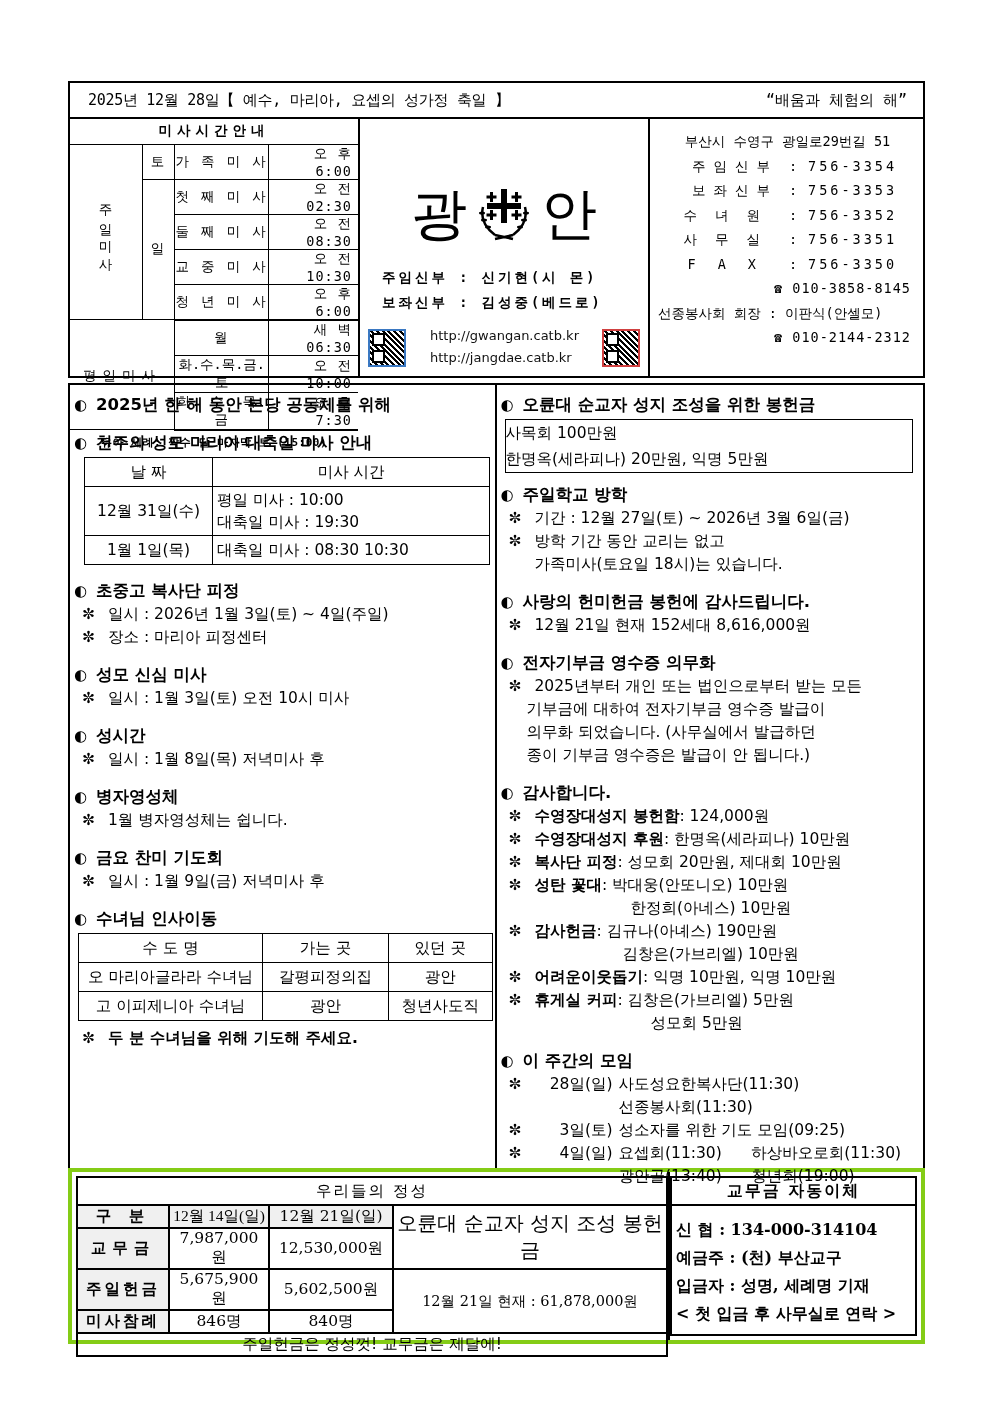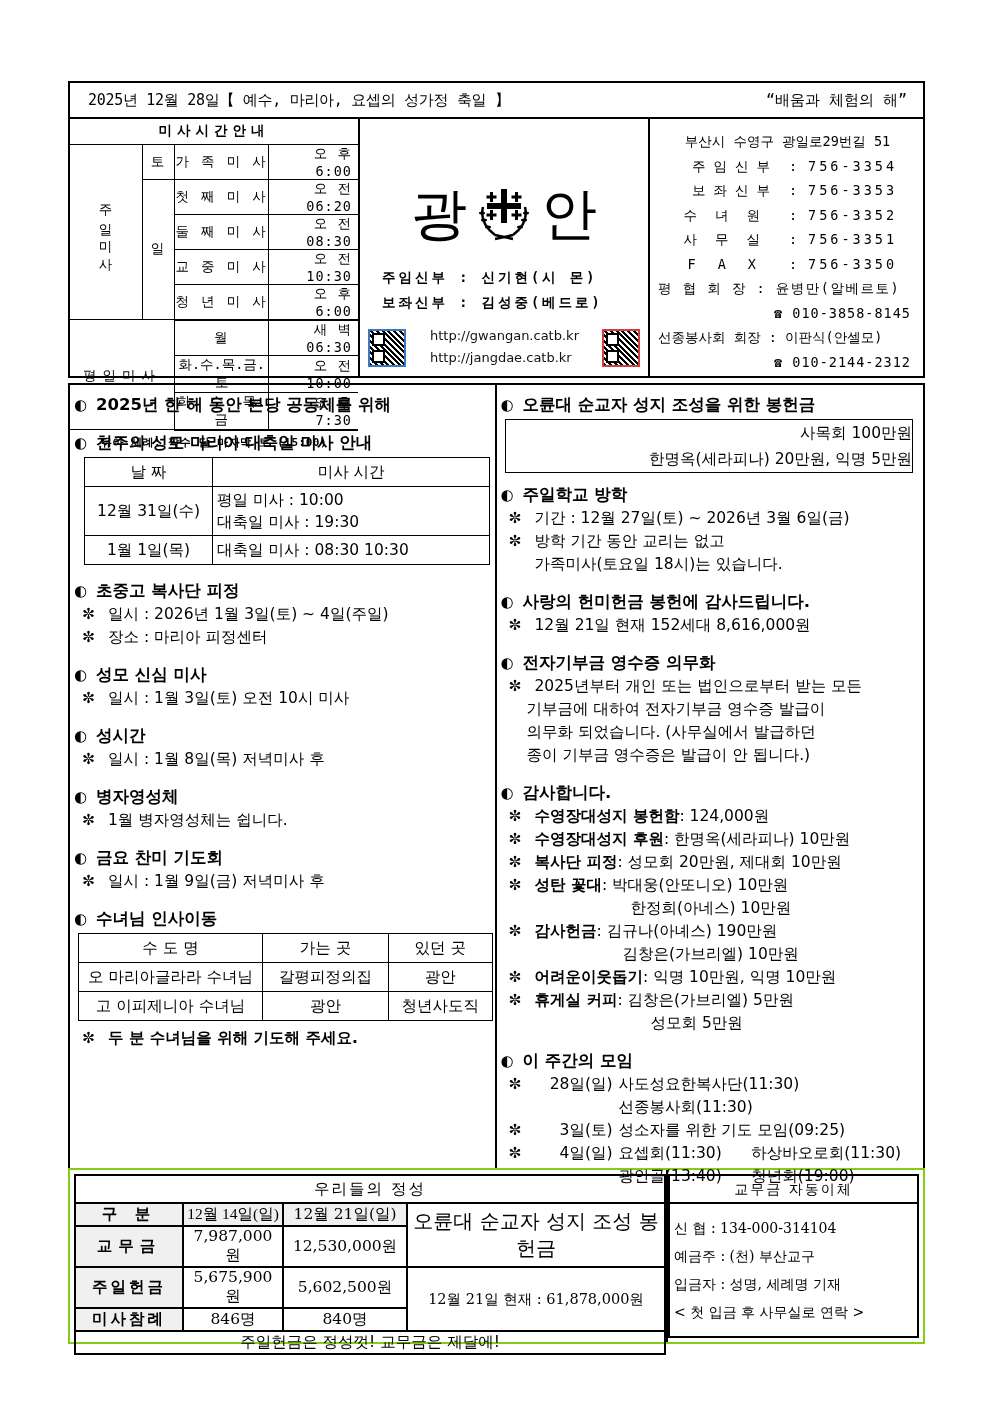--- a/index.html
+++ b/index.html
@@ -59,32 +59,32 @@
   .item { line-height: 23px; padding-left: 8px; display: flex; }
   .item .star { width: 26px; flex: none; }
   .cont { padding-left: 34px; line-height: 23px; }
   .bold { font-weight: bold; }
 
   table.grid { border-collapse: collapse; width: 98%; margin: 2px 0 0 10px; font-size: 15.5px; }
   table.grid td { border: 1px solid #000; text-align: center; height: 29px; padding: 2px 4px; }
   table.grid td.tleft { text-align: left; line-height: 22px; }
   table.grid.nuns { margin-left: 4px; width: 100%; }
 
-  .box { border: 1px solid #000; margin: 2px 4px 10px 4px; text-align: right; line-height: 26px; padding: 0; font-size: 15.5px; }
+  .box { border: 1px solid #000; margin: 2px 4px 10px 4px; text-align: left; line-height: 26px; padding: 0; font-size: 15.5px; }
 
   
-  .bottom { display: flex; border: 2px solid #84cc16; height: 176px; }
+  .bottom { display: flex; border: 4px solid #84cc16; height: 176px; }
   .offer { width: 598px; border-right: 2px solid #000; padding: 4px 0 4px 4px; }
   .offer table { border-collapse: collapse; width: 100%; height: 100%; border: 2px solid #000; font-size: 15.5px; }
   .offer td { border: 2px solid #000; text-align: center; padding: 0 2px; font-family: "DejaVu Serif", serif; }
   .offer td.hdr { background: #f0f0f0; font-weight: bold; letter-spacing: 6px; font-family: "DejaVu Sans", sans-serif; }
   .offer td.title { height: 28px; font-family: "DejaVu Sans", sans-serif; letter-spacing: 2px; }
   .offer td.foot { height: 17px; font-family: "DejaVu Sans", sans-serif; }
   .transfer { flex: 1; padding: 4px 4px 4px 0; }
-  .transfer .inner { border: 2px solid #000; height: 100%; font-family: "DejaVu Serif", serif; font-size: 14px; }
+  .transfer .inner { border: 2px solid #000; height: 100%; font-family: "DejaVu Serif", serif; font-size: 16px; font-weight: bold; }
   .transfer .th { height: 28px; border-bottom: 2px solid #000; text-align: center; line-height: 26px; letter-spacing: 2px; }
   .transfer .lines { padding: 10px 4px; line-height: 28px; }
 </style>
 </head>
 <body>
 
 <div class="page">
 
   <div class="topbar">
     <span class="left">2025년 12월 28일【 예수, 마리아, 요셉의 성가정 축일 】</span>
@@ -100,21 +100,21 @@
             </tr>
         <tr>
           <td rowspan="5" style="width:30px"><span class="vert">주일미사</span></td>
           <td style="width:32px">토</td>
           <td>가 족 미 사</td>
           <td class="time">오 후  6:00</td>
         </tr>
         <tr>
           <td rowspan="4">일</td>
           <td>첫 째 미 사</td>
-          <td class="time">오 전 06:20</td>
+          <td class="time">오 전 02:30</td>
         </tr>
         <tr>
           <td>둘 째 미 사</td>
           <td class="time">오 전 08:30</td>
         </tr>
         <tr>
           <td>교 중 미 사</td>
           <td class="time">오 전 10:30</td>
         </tr>
         <tr class="thick-b">
@@ -201,21 +201,20 @@
       <div class="row">
           <span class="lbl" style="letter-spacing:18px">사무실</span>
           <span class="sep">:</span>
           <span class="val">756-3351</span>
         </div>
       <div class="row">
           <span class="lbl" style="letter-spacing:22px">FAX</span>
           <span class="sep">:</span>
           <span class="val">756-3350</span>
         </div>
-      <div class="row" style="letter-spacing:1.5px">평 협 회 장 : 윤병만(알베르토)</div>
       <div class="row phone">☎  010-3858-8145</div>
       <div class="row">선종봉사회 회장 : 이판식(안셀모)</div>
       <div class="row phone">☎  010-2144-2312</div>
     </div>
   </div>
 
   <div class="body">
     <div class="col left">
 
       <div class="sec">
@@ -466,21 +465,21 @@
   </div>
 
   <div class="bottom">
     <div class="offer">
       <table>
         <tbody>
             <tr>
               <td class="title" colspan="4">우리들의 정성</td>
             </tr>
         <tr>
-          <td class="hdr" style="width:108px">구  분</td>
+          <td class="hdr" style="width:92px">구  분</td>
           <td class="hdr" style="width:100px;letter-spacing:0;font-family:Liberation Serif, serif;font-weight:normal">12월 14일(일)</td>
           <td class="hdr" style="width:124px;letter-spacing:0;font-family:'DejaVu Serif',serif;font-weight:normal">12월 21일(일)</td>
           <td rowspan="2" style="font-family:'DejaVu Sans',sans-serif;font-size:20px">오륜대 순교자 성지 조성 봉헌금</td>
         </tr>
         <tr>
           <td class="hdr">교무금</td>
           <td>7,987,000원</td>
           <td>12,530,000원</td>
         </tr>
         <tr>

